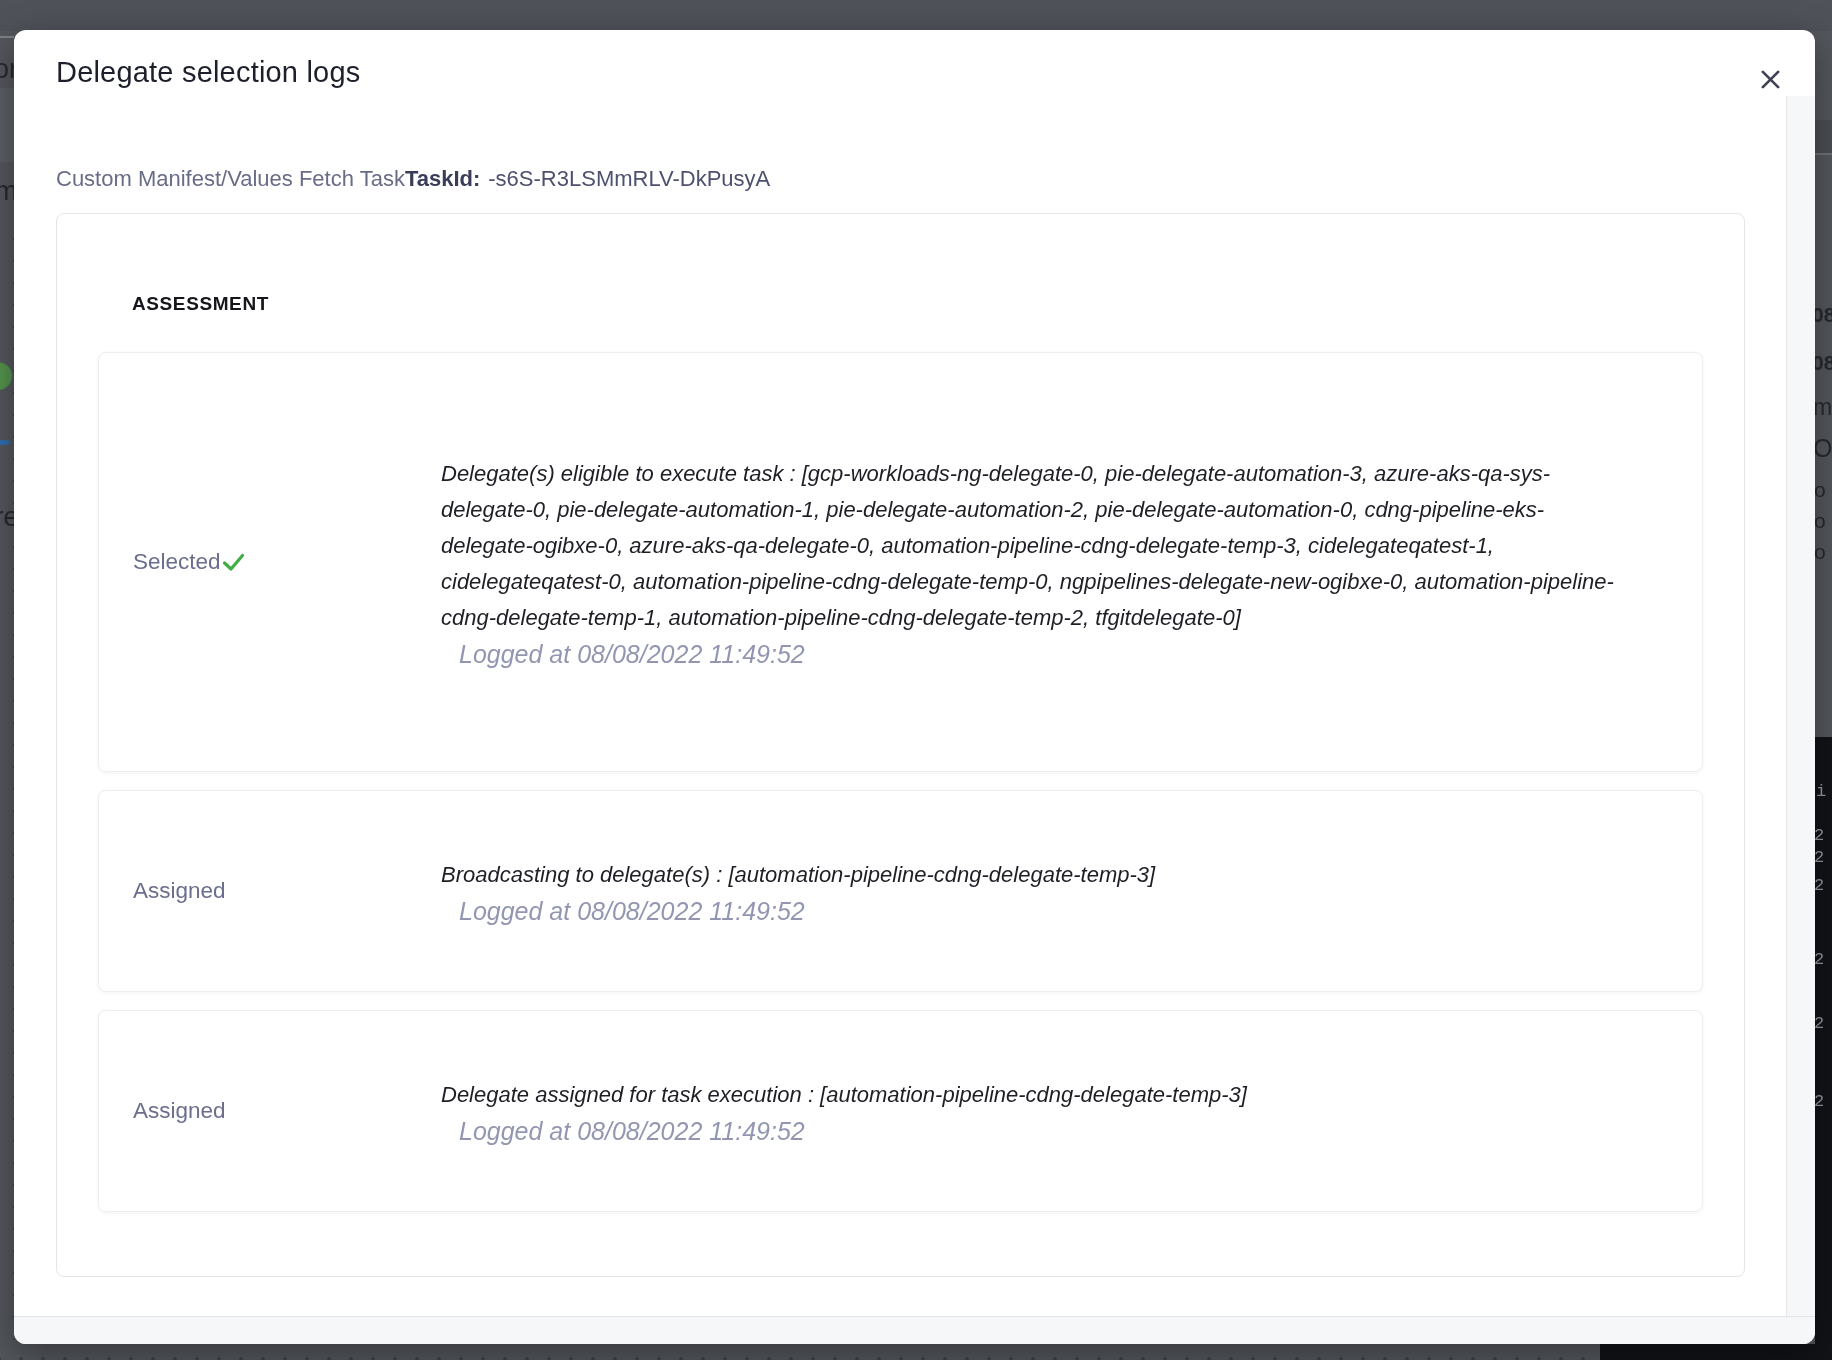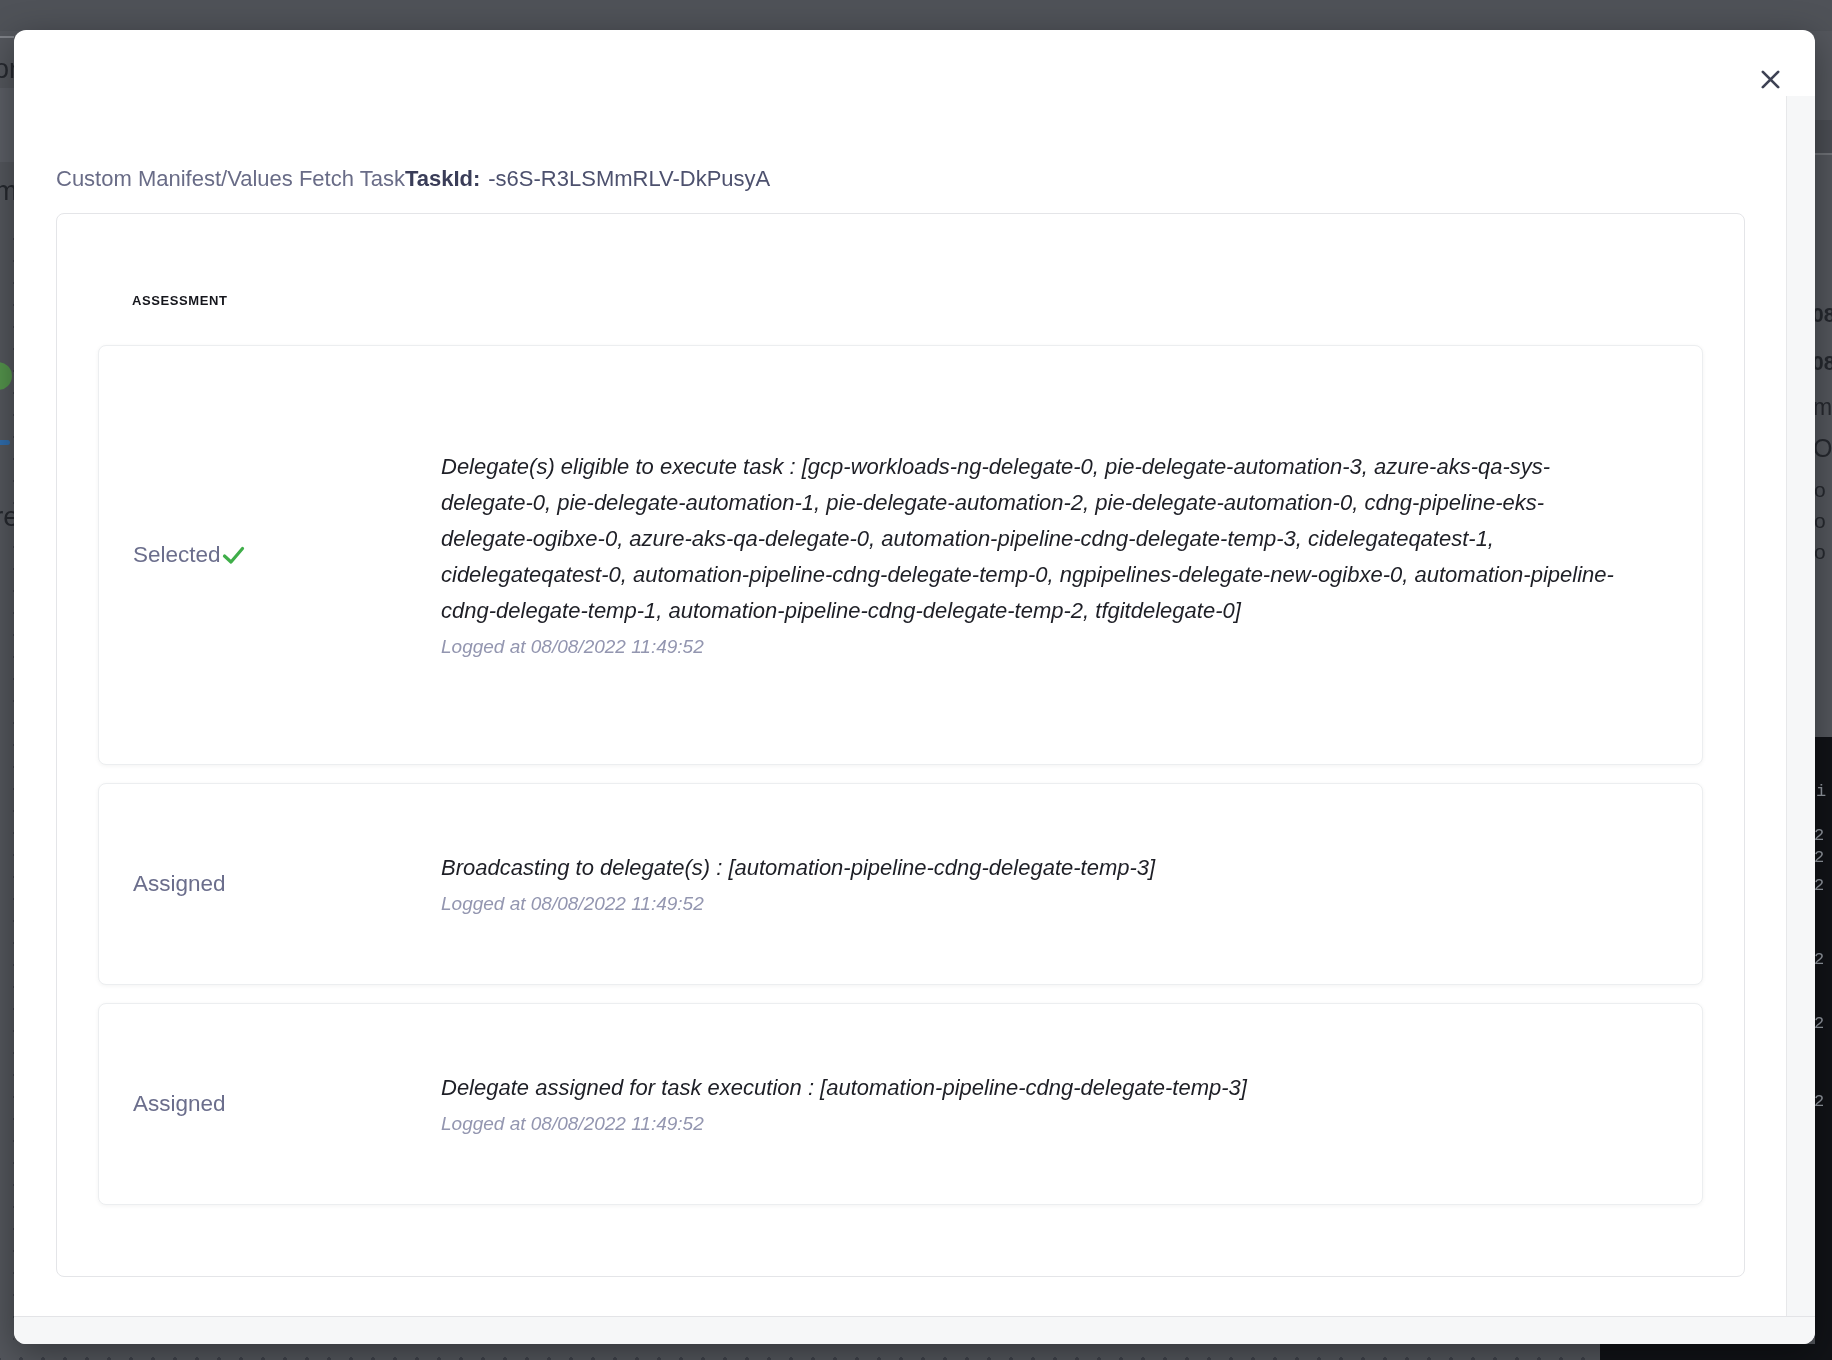--- a/index.html
+++ b/index.html
@@ -59,41 +59,41 @@
   .task-id{font-size:22px;color:#4d516e;}
   .task-id b{color:#3a3d58;font-weight:700;margin-right:8px;}
 
   .log-card{
     position:absolute;left:42px;top:183px;width:1689px;height:1064px;
     background:#ffffff;border:1px solid #e4e5e8;border-radius:8px;
     box-sizing:border-box;overflow:hidden;
   }
   .table-head{display:flex;margin:0 41px;padding:79px 0 37px 0;}
   .table-head .th{
-    font-size:13px;font-weight:700;color:#15161c;letter-spacing:0.6px;
+    font-size:19px;font-weight:700;color:#15161c;letter-spacing:0.6px;
   }
   .th-assessment{width:342px;padding-left:34px;box-sizing:border-box;}
   .th-details{flex:1;}
 
   .row-card{
     margin:0 41px 18px 41px;
     border:1px solid #eceef0;border-radius:8px;background:#fff;
     box-shadow:0 1px 4px rgba(0,0,0,0.05);
     display:flex;align-items:center;
     padding:66px 0;box-sizing:border-box;
   }
   .rows-host .row-card:first-child{min-height:420px;}
   .col-assess{
     width:342px;padding-left:34px;box-sizing:border-box;
     display:flex;align-items:center;flex-shrink:0;
   }
   .assess-label{font-size:22.5px;color:#6b6e8c;}
   .col-details{flex:1;padding-right:66px;max-width:1180px;font-style:italic;}
   .details-text{font-size:22px;line-height:36px;color:#1e1f26;}
-  .logged-text{font-size:19px;line-height:28px;color:#9396b0;margin-top:4px;}
+  .logged-text{font-size:25px;line-height:28px;color:#9396b0;margin-top:4px;margin-left:18px;}
 
   .scroll-track{
     position:absolute;right:0;top:66px;bottom:27px;width:28px;
     background:#f6f7f8;border-left:1px solid #e7e8ea;
     border-top-right-radius:0;
   }
   .modal-footer{
     position:absolute;left:0;right:0;bottom:0;height:27px;
     background:#f6f7f8;border-top:1px solid #e3e4e7;
     border-bottom-left-radius:12px;border-bottom-right-radius:12px;
@@ -132,20 +132,21 @@
   <div class="frag frag-console" style="left:1814px;top:848px;">2</div>
   <div class="frag frag-console" style="left:1814px;top:876px;">2</div>
   <div class="frag frag-console" style="left:1814px;top:950px;">2</div>
   <div class="frag frag-console" style="left:1814px;top:1014px;">2</div>
   <div class="frag frag-console" style="left:1814px;top:1092px;">2</div>
 </div>
 
 <div class="modal">
 
   <div class="modal-header">
+    <div class="modal-title">Delegate selection logs</div>
     <button class="close-btn" aria-label="Close">
       <svg width="27" height="27" viewBox="0 0 24 24">
         <path d="M5.2 5.2 L18.8 18.8 M18.8 5.2 L5.2 18.8" stroke="#3e4254" stroke-width="2.4" stroke-linecap="round" fill="none"></path>
       </svg>
     </button>
   </div>
 
   <div class="subtitle-row">
     <div class="task-name">Custom Manifest/Values Fetch Task</div>
     <div class="task-id">

